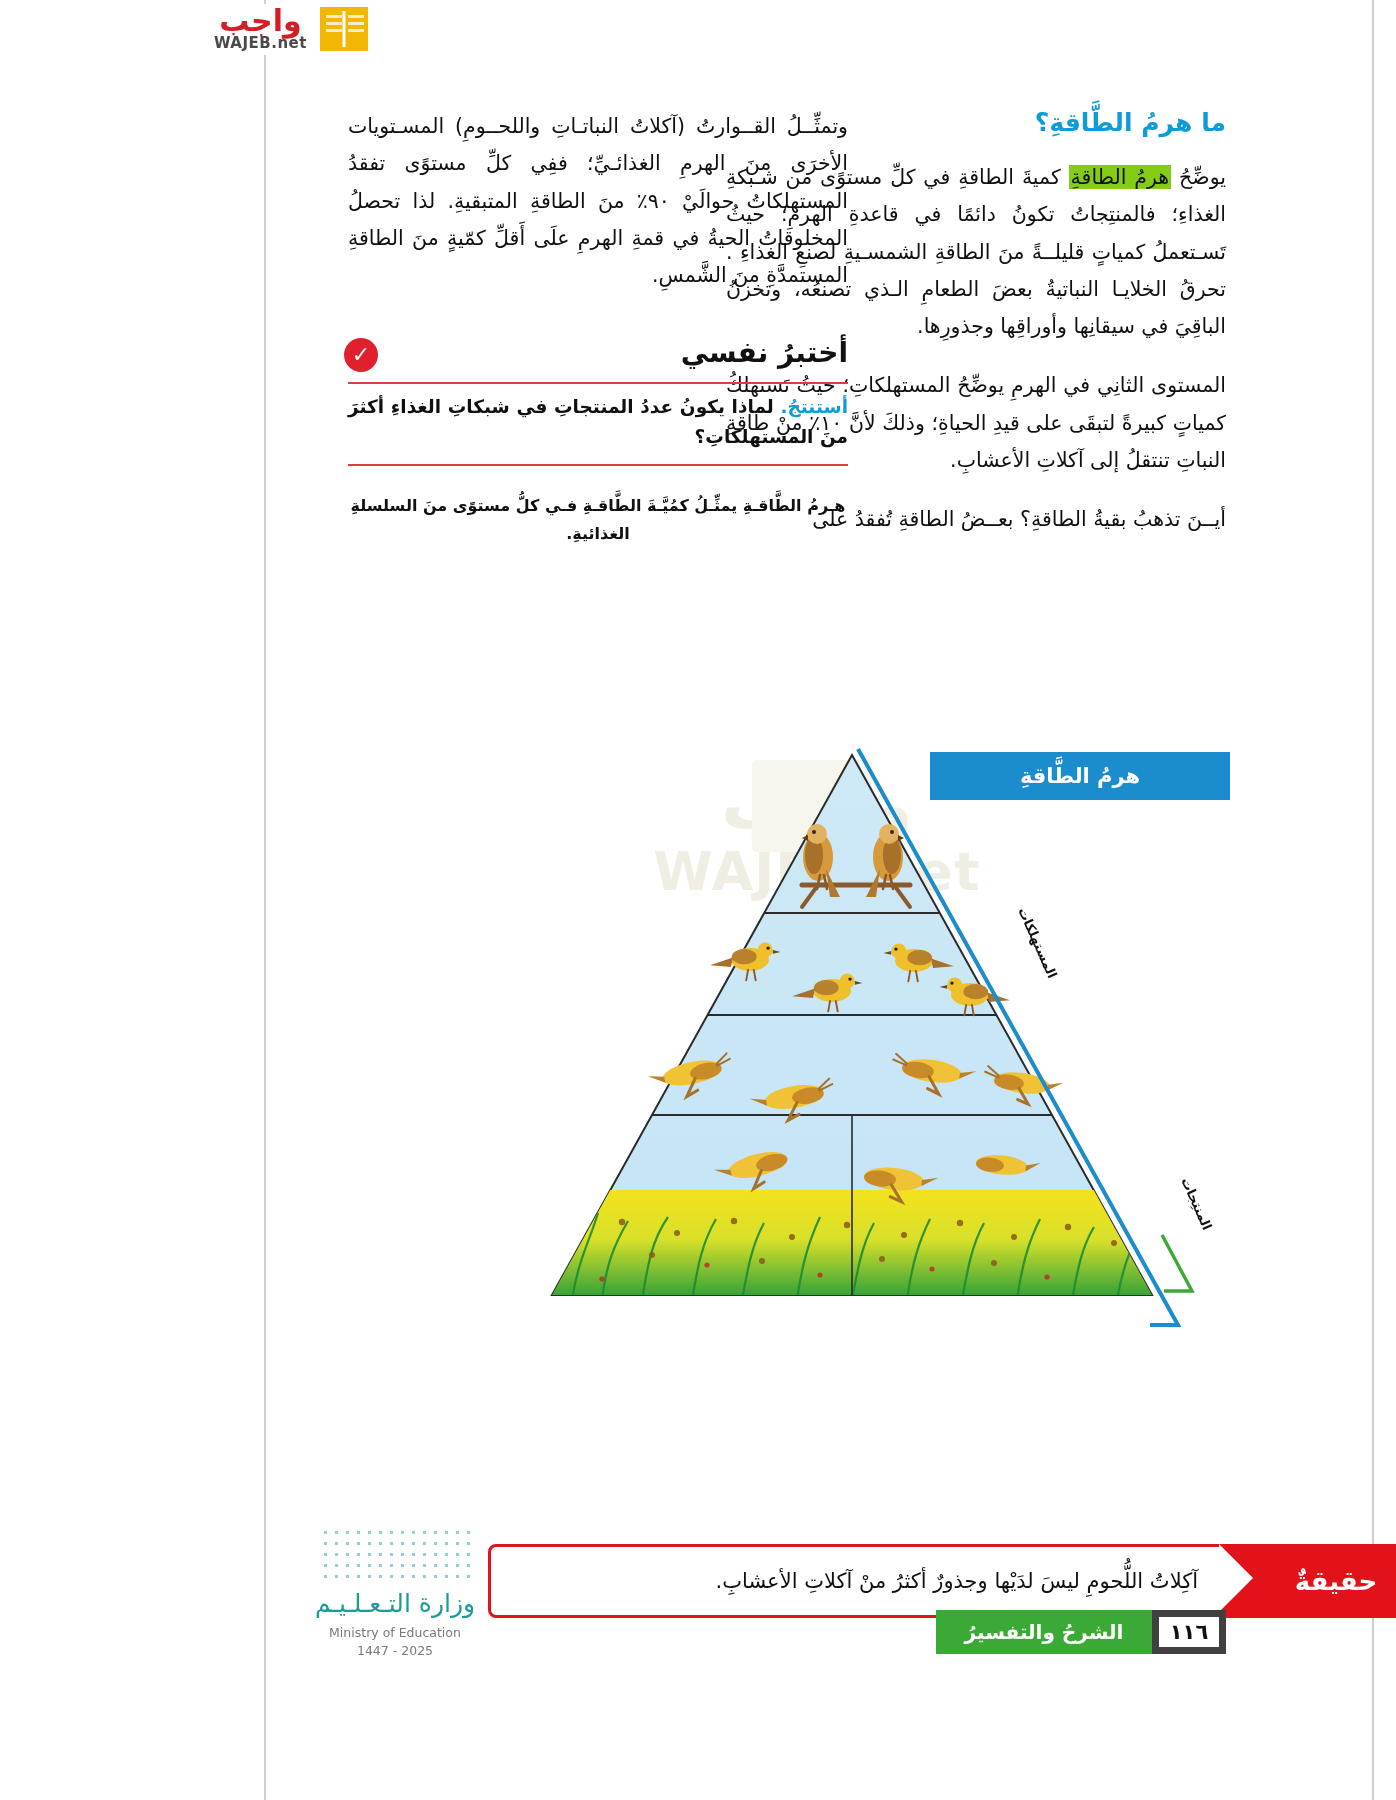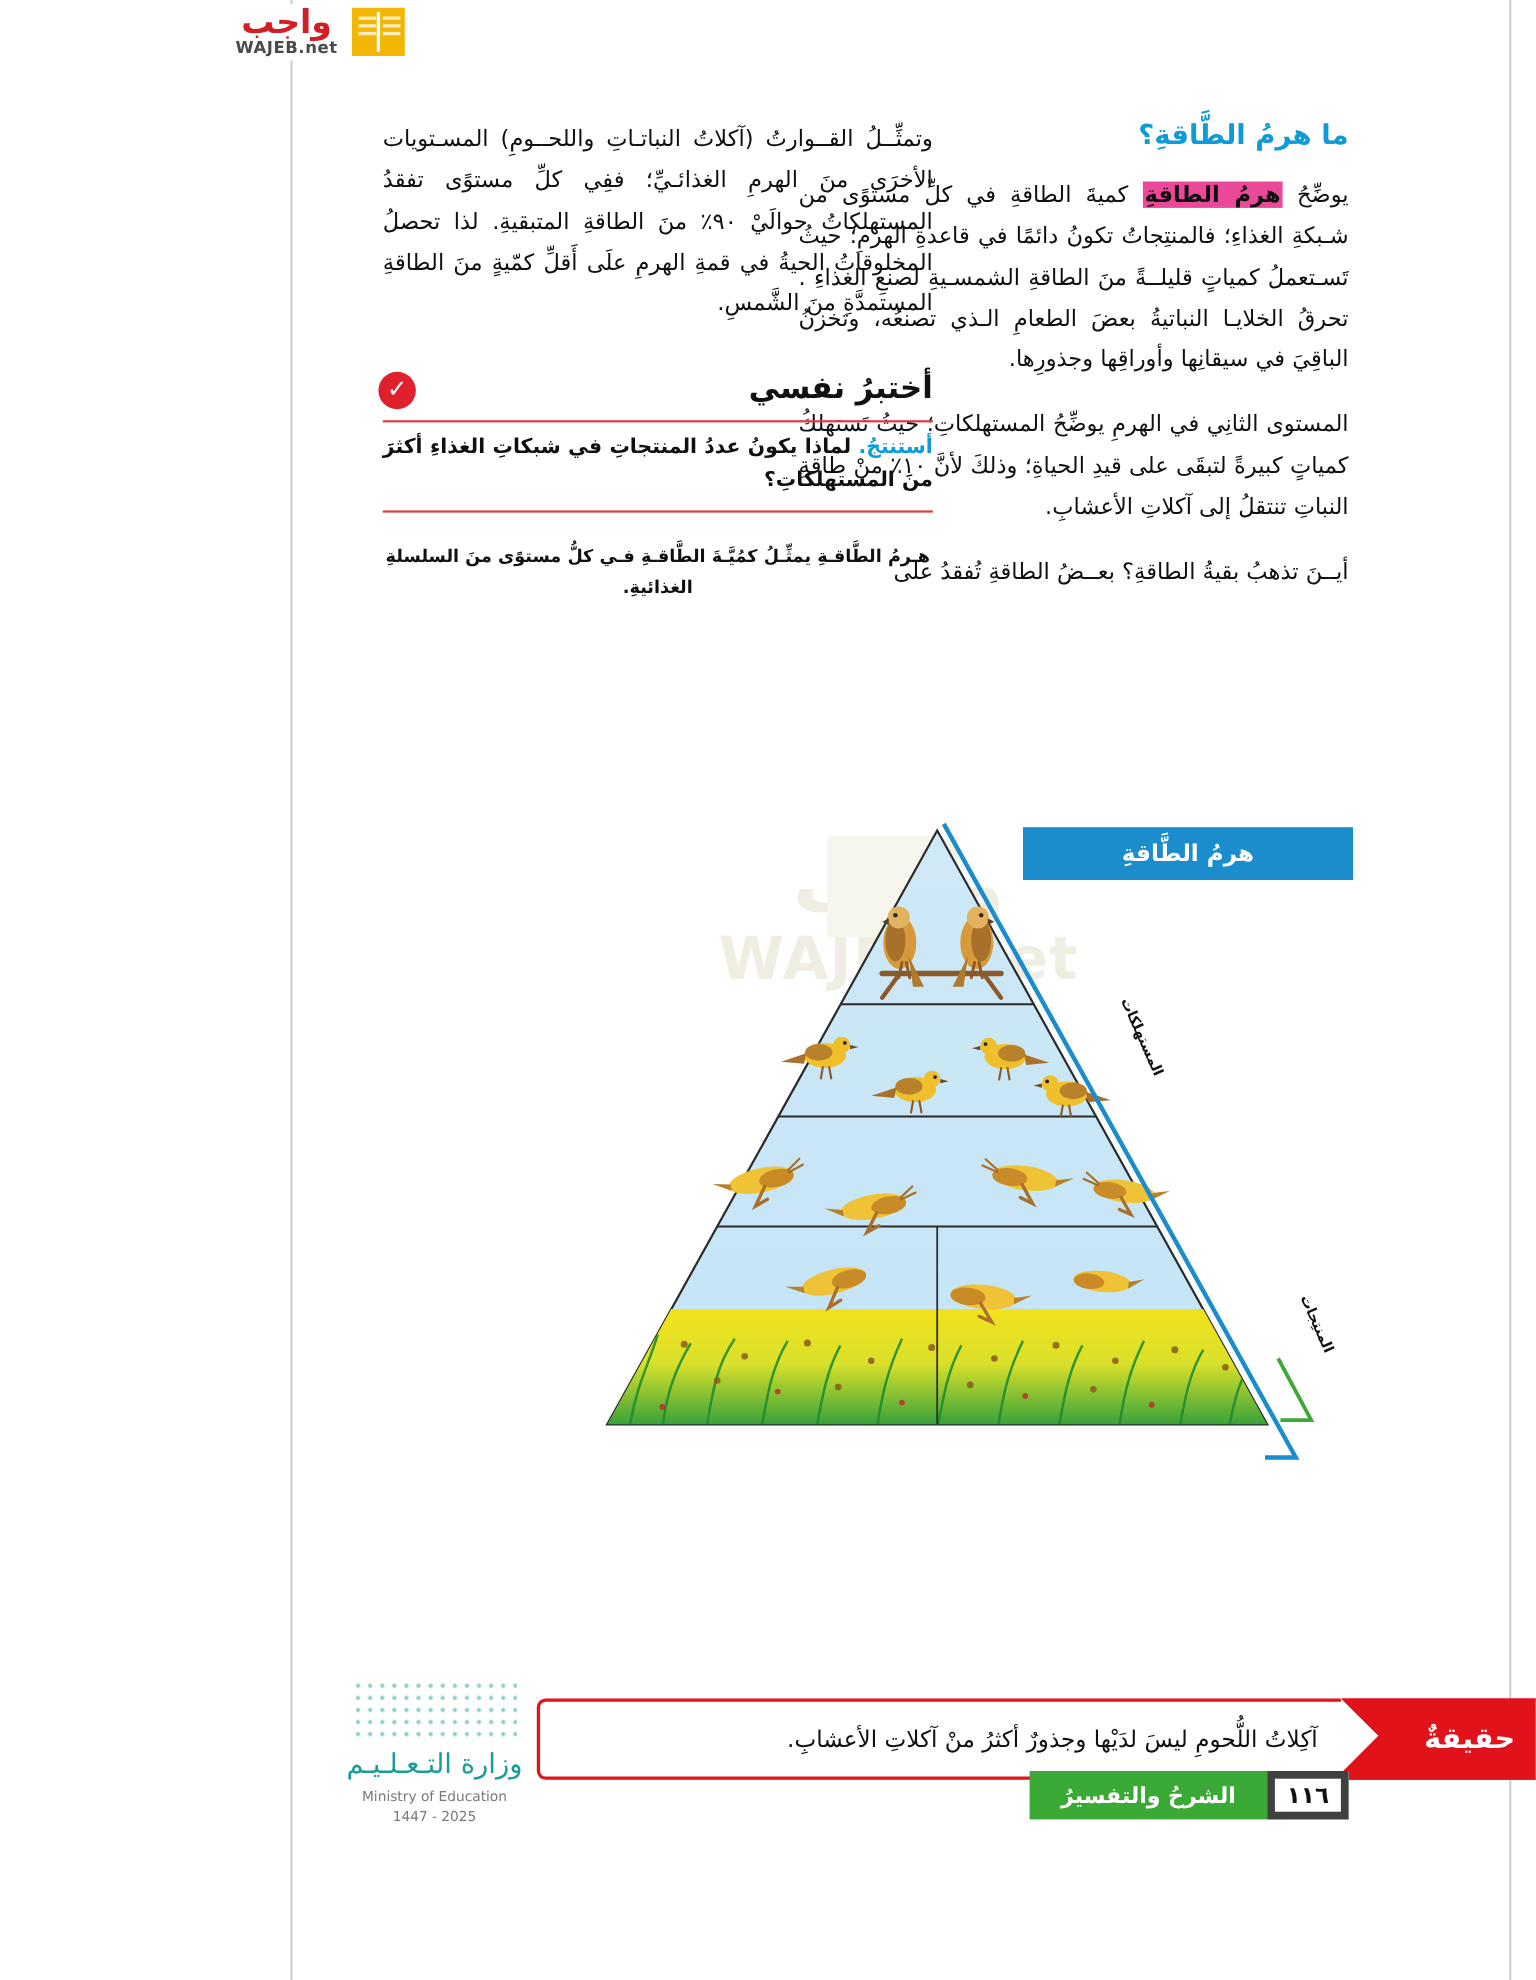--- a/index.html
+++ b/index.html
@@ -85,22 +85,22 @@
     font-size: 20.5px;
     line-height: 1.82;
     color: #101010;
     text-align: justify;
     text-align-last: right;
     direction: rtl;
     margin-bottom: 22px;
     font-family: "DejaVu Sans", "Liberation Sans", sans-serif;
   }
   .hl {
-    background: #ec4899;
-    font-weight: bold;
+    background: #84cc16;
+    font-weight: normal;
     padding: 0 2px;
   }
   
   .callout-label {
     position: absolute;
     right: 166px;
     top: 752px;
     width: 300px;
     height: 48px;
     background: #1b8ccc;

